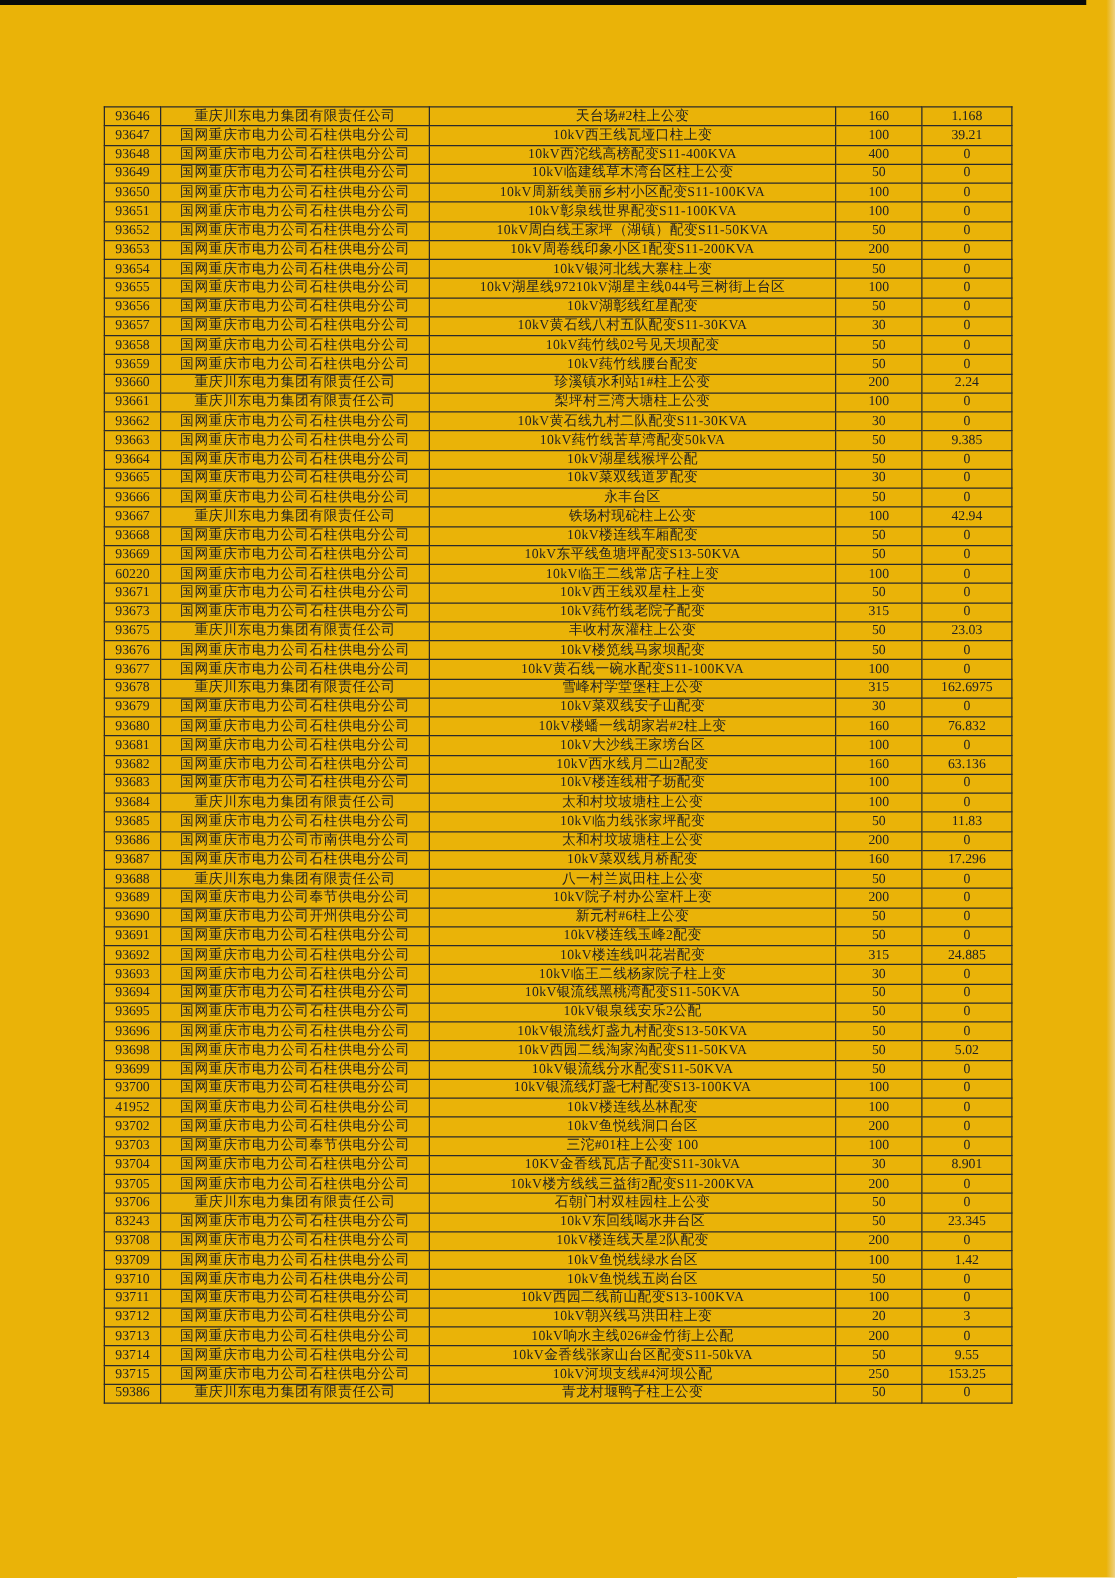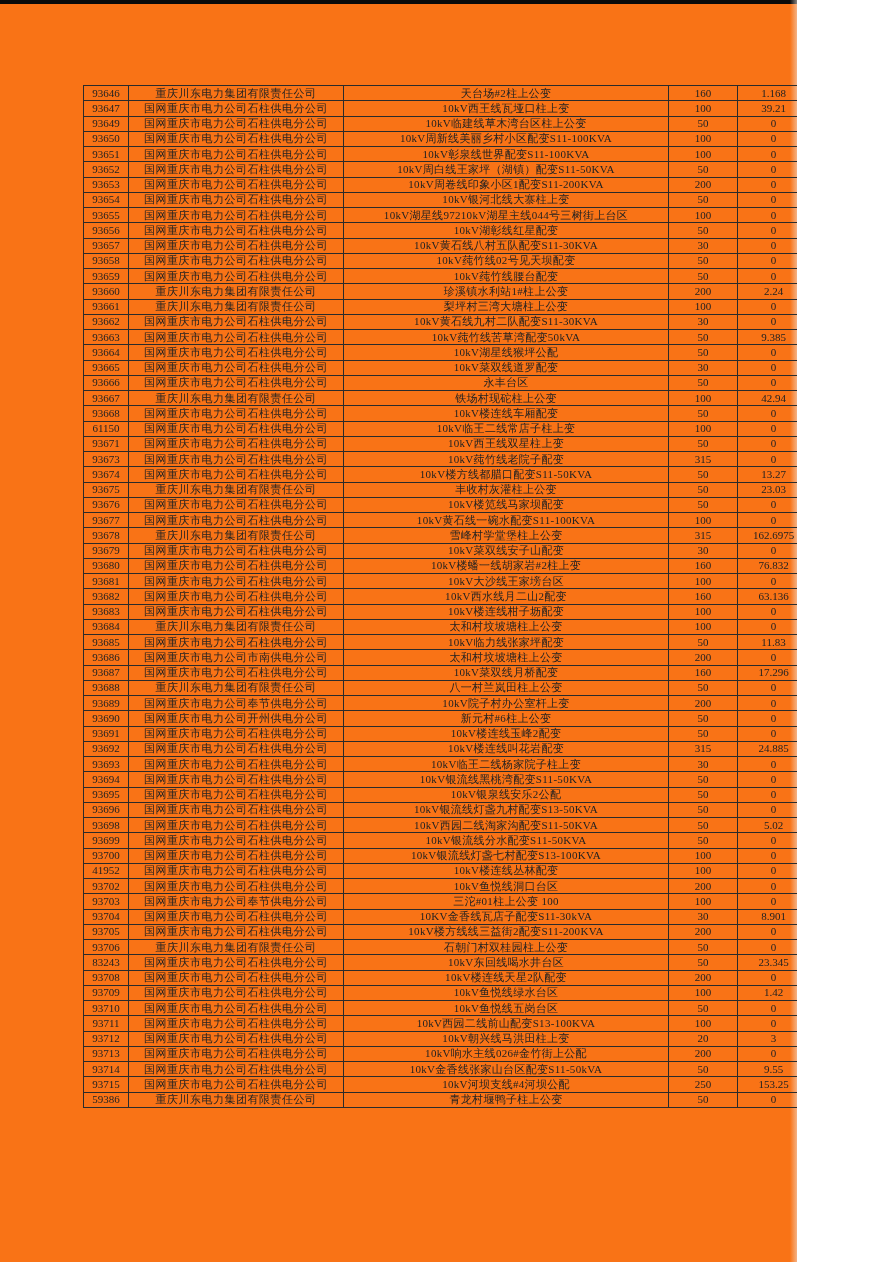--- a/index.html
+++ b/index.html
@@ -2,23 +2,23 @@
 <html><head>
 <meta charset="utf-8">
 <style>
   html, body {
     margin: 0;
     padding: 0;
     background: #ffffff;
   }
   .page {
     position: relative;
-    width: 797px;
+    width: 892px;
     height: 1262px;
-    background: #f97316;
+    background: #eab308;
     overflow: hidden;
     font-family: "Liberation Serif", "DejaVu Serif", serif;
     color: #1e1e1e;
   }
   .top-rule {
     position: absolute;
     top: 0;
     left: 0;
     width: 869px;
     height: 4px;
@@ -82,20 +82,27 @@
       <td class="c-val">1.168</td>
     </tr>
         <tr>
       <td class="c-id">93647</td>
       <td class="c-company">国网重庆市电力公司石柱供电分公司</td>
       <td class="c-name">10kV西王线瓦垭口柱上变</td>
       <td class="c-cap">100</td>
       <td class="c-val">39.21</td>
     </tr>
         <tr>
+      <td class="c-id">93648</td>
+      <td class="c-company">国网重庆市电力公司石柱供电分公司</td>
+      <td class="c-name">10kV西沱线高榜配变S11-400KVA</td>
+      <td class="c-cap">400</td>
+      <td class="c-val">0</td>
+    </tr>
+        <tr>
       <td class="c-id">93649</td>
       <td class="c-company">国网重庆市电力公司石柱供电分公司</td>
       <td class="c-name">10kV临建线草木湾台区柱上公变</td>
       <td class="c-cap">50</td>
       <td class="c-val">0</td>
     </tr>
         <tr>
       <td class="c-id">93650</td>
       <td class="c-company">国网重庆市电力公司石柱供电分公司</td>
       <td class="c-name">10kV周新线美丽乡村小区配变S11-100KVA</td>
@@ -222,46 +229,46 @@
       <td class="c-val">42.94</td>
     </tr>
         <tr>
       <td class="c-id">93668</td>
       <td class="c-company">国网重庆市电力公司石柱供电分公司</td>
       <td class="c-name">10kV楼连线车厢配变</td>
       <td class="c-cap">50</td>
       <td class="c-val">0</td>
     </tr>
         <tr>
-      <td class="c-id">61150</td>
+      <td class="c-id">93669</td>
+      <td class="c-company">国网重庆市电力公司石柱供电分公司</td>
+      <td class="c-name">10kV东平线鱼塘坪配变S13-50KVA</td>
+      <td class="c-cap">50</td>
+      <td class="c-val">0</td>
+    </tr>
+        <tr>
+      <td class="c-id">60220</td>
       <td class="c-company">国网重庆市电力公司石柱供电分公司</td>
       <td class="c-name">10kV临王二线常店子柱上变</td>
       <td class="c-cap">100</td>
       <td class="c-val">0</td>
     </tr>
         <tr>
       <td class="c-id">93671</td>
       <td class="c-company">国网重庆市电力公司石柱供电分公司</td>
       <td class="c-name">10kV西王线双星柱上变</td>
       <td class="c-cap">50</td>
       <td class="c-val">0</td>
     </tr>
         <tr>
       <td class="c-id">93673</td>
       <td class="c-company">国网重庆市电力公司石柱供电分公司</td>
       <td class="c-name">10kV莼竹线老院子配变</td>
       <td class="c-cap">315</td>
       <td class="c-val">0</td>
-    </tr>
-        <tr>
-      <td class="c-id">93674</td>
-      <td class="c-company">国网重庆市电力公司石柱供电分公司</td>
-      <td class="c-name">10kV楼方线都腊口配变S11-50KVA</td>
-      <td class="c-cap">50</td>
-      <td class="c-val">13.27</td>
     </tr>
         <tr>
       <td class="c-id">93675</td>
       <td class="c-company">重庆川东电力集团有限责任公司</td>
       <td class="c-name">丰收村灰灌柱上公变</td>
       <td class="c-cap">50</td>
       <td class="c-val">23.03</td>
     </tr>
         <tr>
       <td class="c-id">93676</td>

